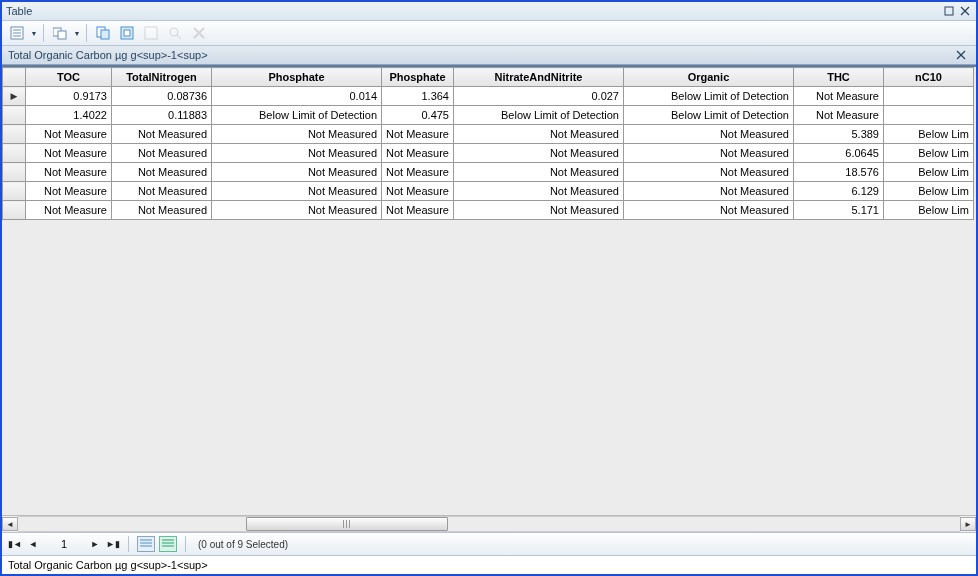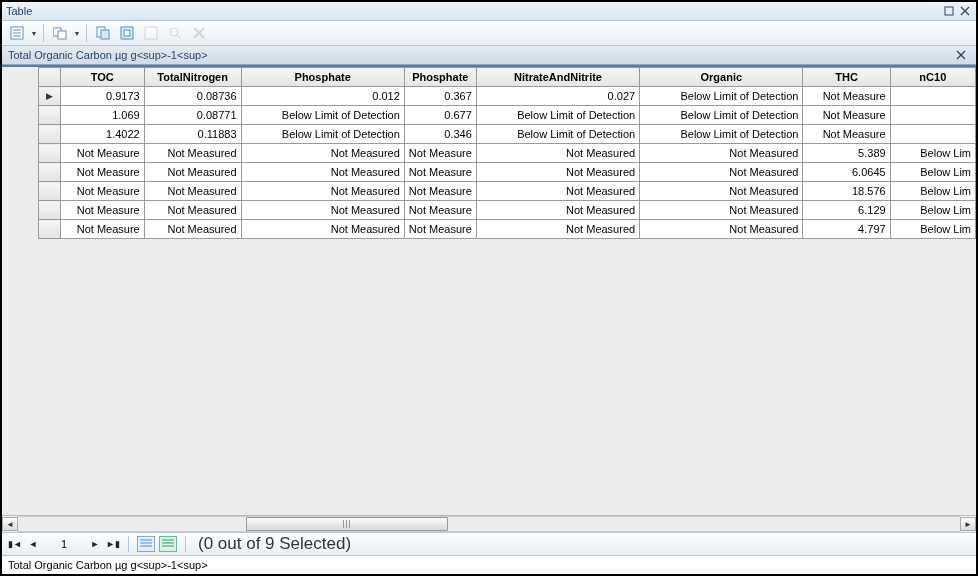--- a/index.html
+++ b/index.html
@@ -10,21 +10,21 @@
     font-family: Tahoma, Arial, sans-serif;
     font-size: 11px;
     background: #d4d0c8;
     color: #000;
     overflow: hidden;
   }
   .window-border {
     box-sizing: border-box;
     width: 978px;
     height: 576px;
-    border: 2px solid #000000;
+    border: 2px solid #1d4ed8;
     background: #ececec;
     display: flex;
     flex-direction: column;
   }
   
   .titlebar {
     height: 18px;
     background: linear-gradient(to bottom, #eef3f8, #dce7f1);
     display: flex;
     align-items: center;
@@ -82,21 +82,20 @@
     flex-direction:column;
     background:#ececec;
     overflow:hidden;
     border-top:2px solid #5e7ca0;
   }
   .grid-wrap {
     flex:1;
     overflow:hidden;
     background:#ececec;
     position:relative;
-    margin-left:36px;
   }
   table.grid {
     border-collapse: collapse;
     background:#fff;
     table-layout: fixed;
   }
   table.grid th, table.grid td {
     border: 1px solid #9a9a9a;
     padding: 1px 4px;
     height: 16px;
@@ -175,21 +174,21 @@
     width:40px; text-align:center; font-size:11px;
   }
   .nav-sep{width:1px;height:16px;background:#b6c4d6;margin:0 4px;}
   .modebtn{
     width:16px;height:14px;
     border:1px solid #8ea5bf;
     display:flex;align-items:center;justify-content:center;
     background:#e6f0fa;
   }
   .modebtn.alt{background:#d8f4e8;border-color:#66bb99;}
-  .navstatus{font-size:17px;color:#333;margin-left:4px;}
+  .navstatus{font-size:10px;color:#333;margin-left:4px;}
   
   .infobar{
     height:18px;
     background:#fff;
     border-top:1px solid #b6c4d6;
     display:flex;align-items:center;
     padding:0 6px;
     font-size:11px;
   }
   
@@ -302,44 +301,33 @@
               <th>Organic</th>
               <th>THC</th>
               <th>nC10</th>
             </tr>
           </thead>
           <tbody>
             <tr>
               <td class="rowhdr">▶</td>
               <td>0.9173</td>
               <td>0.08736</td>
-              <td>0.012</td>
-              <td>0.367</td>
+              <td>0.014</td>
+              <td>1.364</td>
               <td>0.027</td>
-              <td>Below Limit of Detection</td>
-              <td>Not Measure</td>
-              <td></td>
-            </tr>
-            <tr>
-              <td class="rowhdr"></td>
-              <td>1.069</td>
-              <td>0.08771</td>
-              <td>Below Limit of Detection</td>
-              <td>0.677</td>
-              <td>Below Limit of Detection</td>
               <td>Below Limit of Detection</td>
               <td>Not Measure</td>
               <td></td>
             </tr>
             <tr>
               <td class="rowhdr"></td>
               <td>1.4022</td>
               <td>0.11883</td>
               <td>Below Limit of Detection</td>
-              <td>0.346</td>
+              <td>0.475</td>
               <td>Below Limit of Detection</td>
               <td>Below Limit of Detection</td>
               <td>Not Measure</td>
               <td></td>
             </tr>
             <tr>
               <td class="rowhdr"></td>
               <td>Not Measure</td>
               <td>Not Measured</td>
               <td>Not Measured</td>
@@ -383,21 +371,21 @@
               <td>Below Lim</td>
             </tr>
             <tr>
               <td class="rowhdr"></td>
               <td>Not Measure</td>
               <td>Not Measured</td>
               <td>Not Measured</td>
               <td>Not Measure</td>
               <td>Not Measured</td>
               <td>Not Measured</td>
-              <td>4.797</td>
+              <td>5.171</td>
               <td>Below Lim</td>
             </tr>
           </tbody>
         </table>
     </div>
 
     <div class="hscroll">
       <div class="arrow">◄</div>
       <div class="track">
         <div class="thumb"></div>

